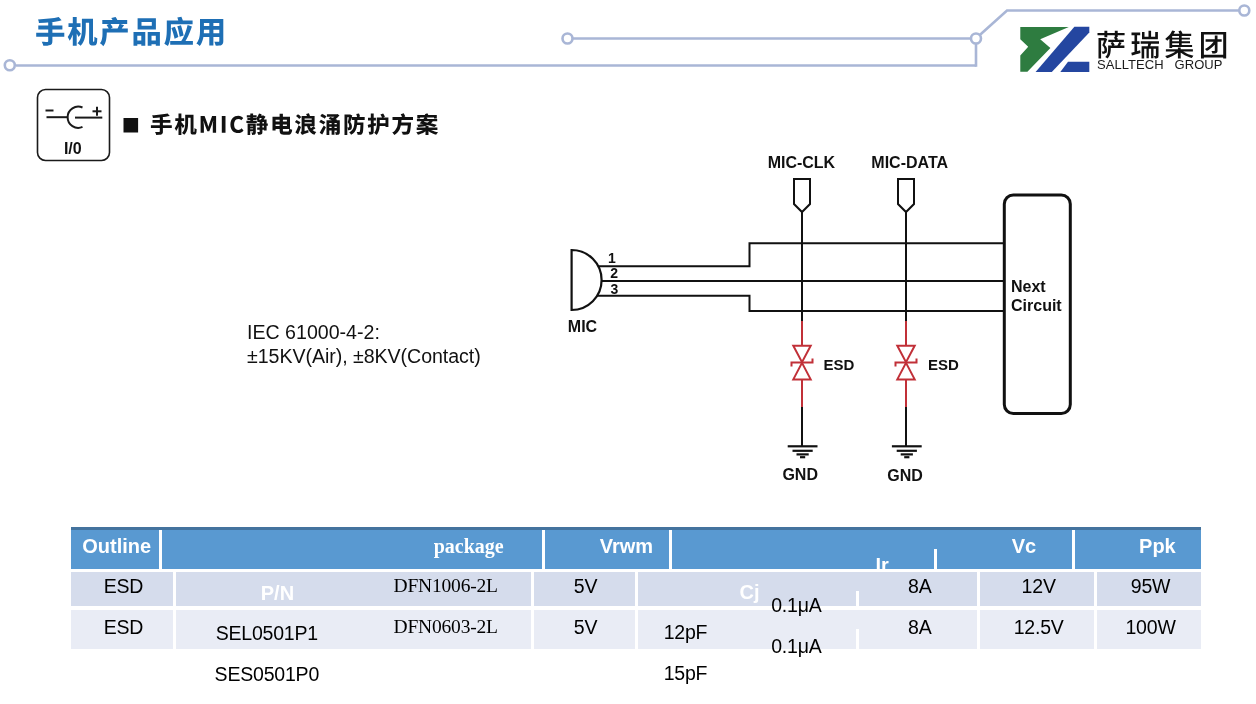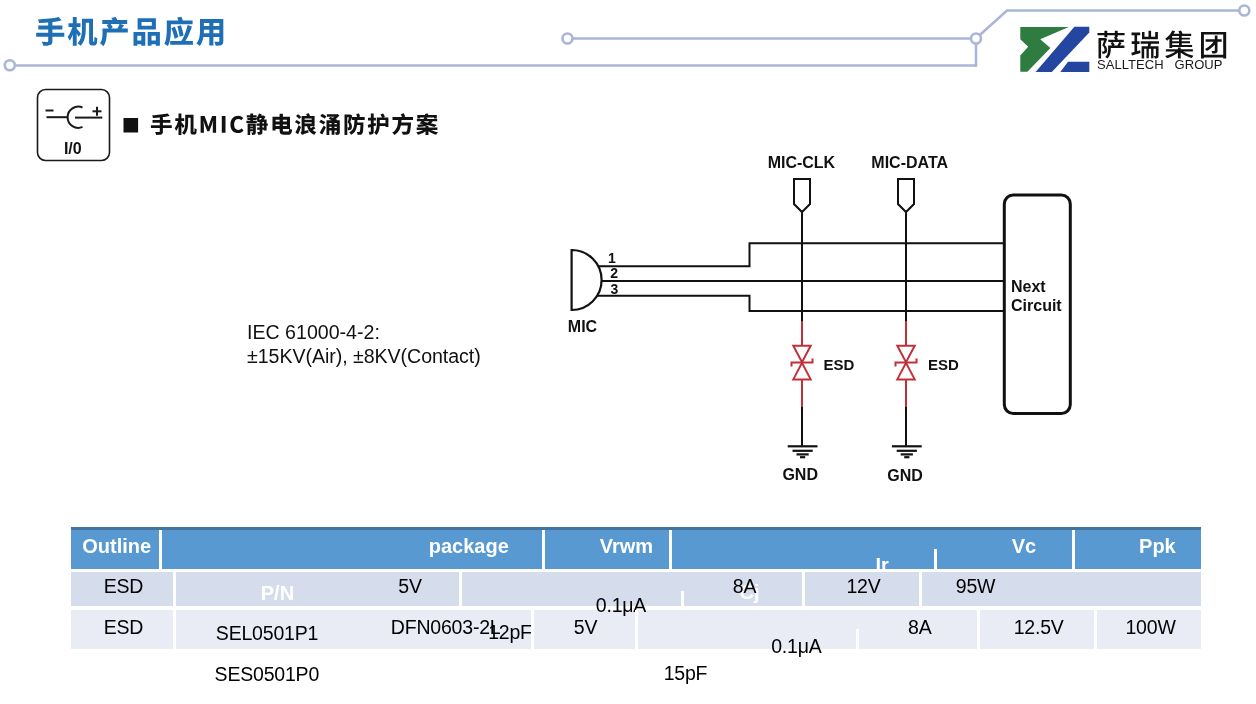--- a/index.html
+++ b/index.html
@@ -7,21 +7,21 @@
 #ovl{position:absolute;left:0;top:0;}
 .tbl{position:absolute;left:71px;top:527px;width:1130px;}
 .trow{display:flex;}
 .trow div{box-sizing:border-box;text-align:center;padding-left:3px;}
 .hd{background:#5999D1;color:#fff;font-weight:bold;font-size:20px;height:39px;line-height:32px;
  border-top:3px solid #44739E;gap:36px;}
 .r1{background:#D5DCEC;}
 .r2{background:#E9ECF5;}
 .bd{font-size:19.5px;color:#000;height:34px;line-height:28px;letter-spacing:-0.2px;}
 .gap{height:3px;}
-.c0{width:105px;} .c1{width:182px;margin-top:47px;} .c2{width:176px;} .c3{width:104px;}
+.c0{width:105px;} .c1{width:182px;margin-top:47px;} .c2{width:176px;font-family:Liberation Serif, serif;} .c3{width:104px;}
 .c4{width:96px;margin-top:46px;} .c5{width:126px;margin-top:19px;} .c6{width:121px;} .c7{width:117px;} .c8{width:104px;}
 .sep{border-right:3px solid #fff;}
 </style></head>
 <body>
 <div id="page">
 <svg id="ovl" width="1256" height="704" viewBox="0 0 1256 704">
 
   <g stroke="#A9B6D6" stroke-width="2.6" fill="none">
     <line x1="16" y1="65.5" x2="976" y2="65.5"></line>
     <line x1="976" y1="66.8" x2="976" y2="43.8"></line>
@@ -130,20 +130,21 @@
     <div class="c3 sep">Vrwm</div>
         <div class="c4 sep">Cj</div>
         <div class="c5 sep">Ir</div>
         <div class="c7 sep">Vc</div>
         <div class="c8">Ppk</div>
   </div>
   <div class="gap"></div>
   <div class="trow r1 bd">
     <div class="c0 sep">ESD</div>
         <div class="c1 sep">SEL0501P1</div>
+        <div class="c2 sep">DFN1006-2L</div>
     <div class="c3 sep">5V</div>
         <div class="c4 sep">12pF</div>
         <div class="c5 sep">0.1μA</div>
     <div class="c6 sep">8A</div>
         <div class="c7 sep">12V</div>
         <div class="c8">95W</div>
   </div>
   <div class="gap"></div>
   <div class="trow r2 bd" style="height:38.5px;line-height:34px;margin-top:1px;">
     <div class="c0 sep">ESD</div>

